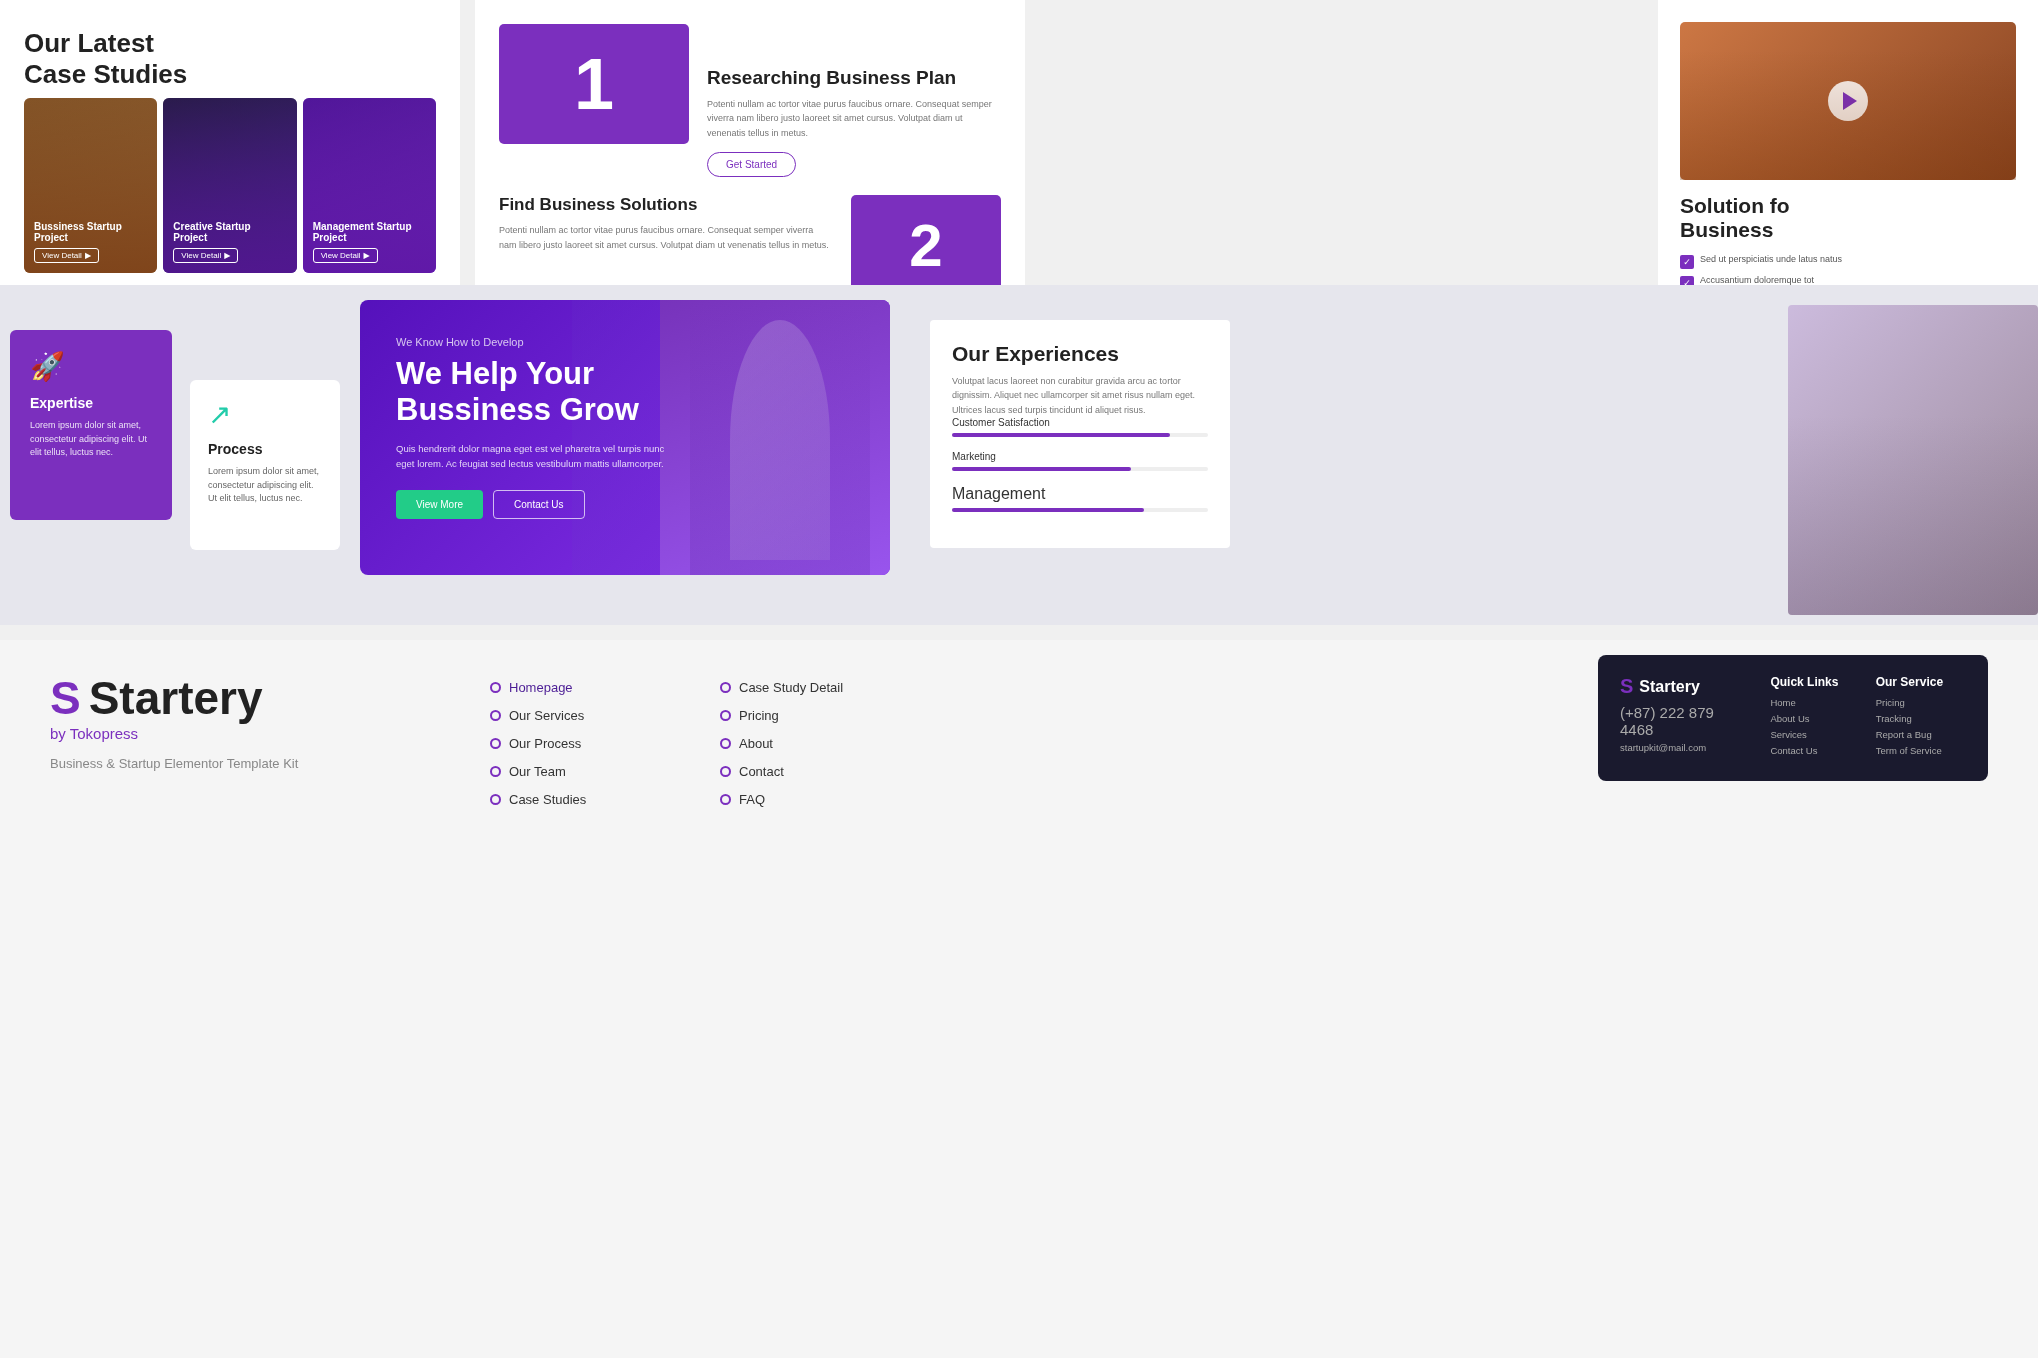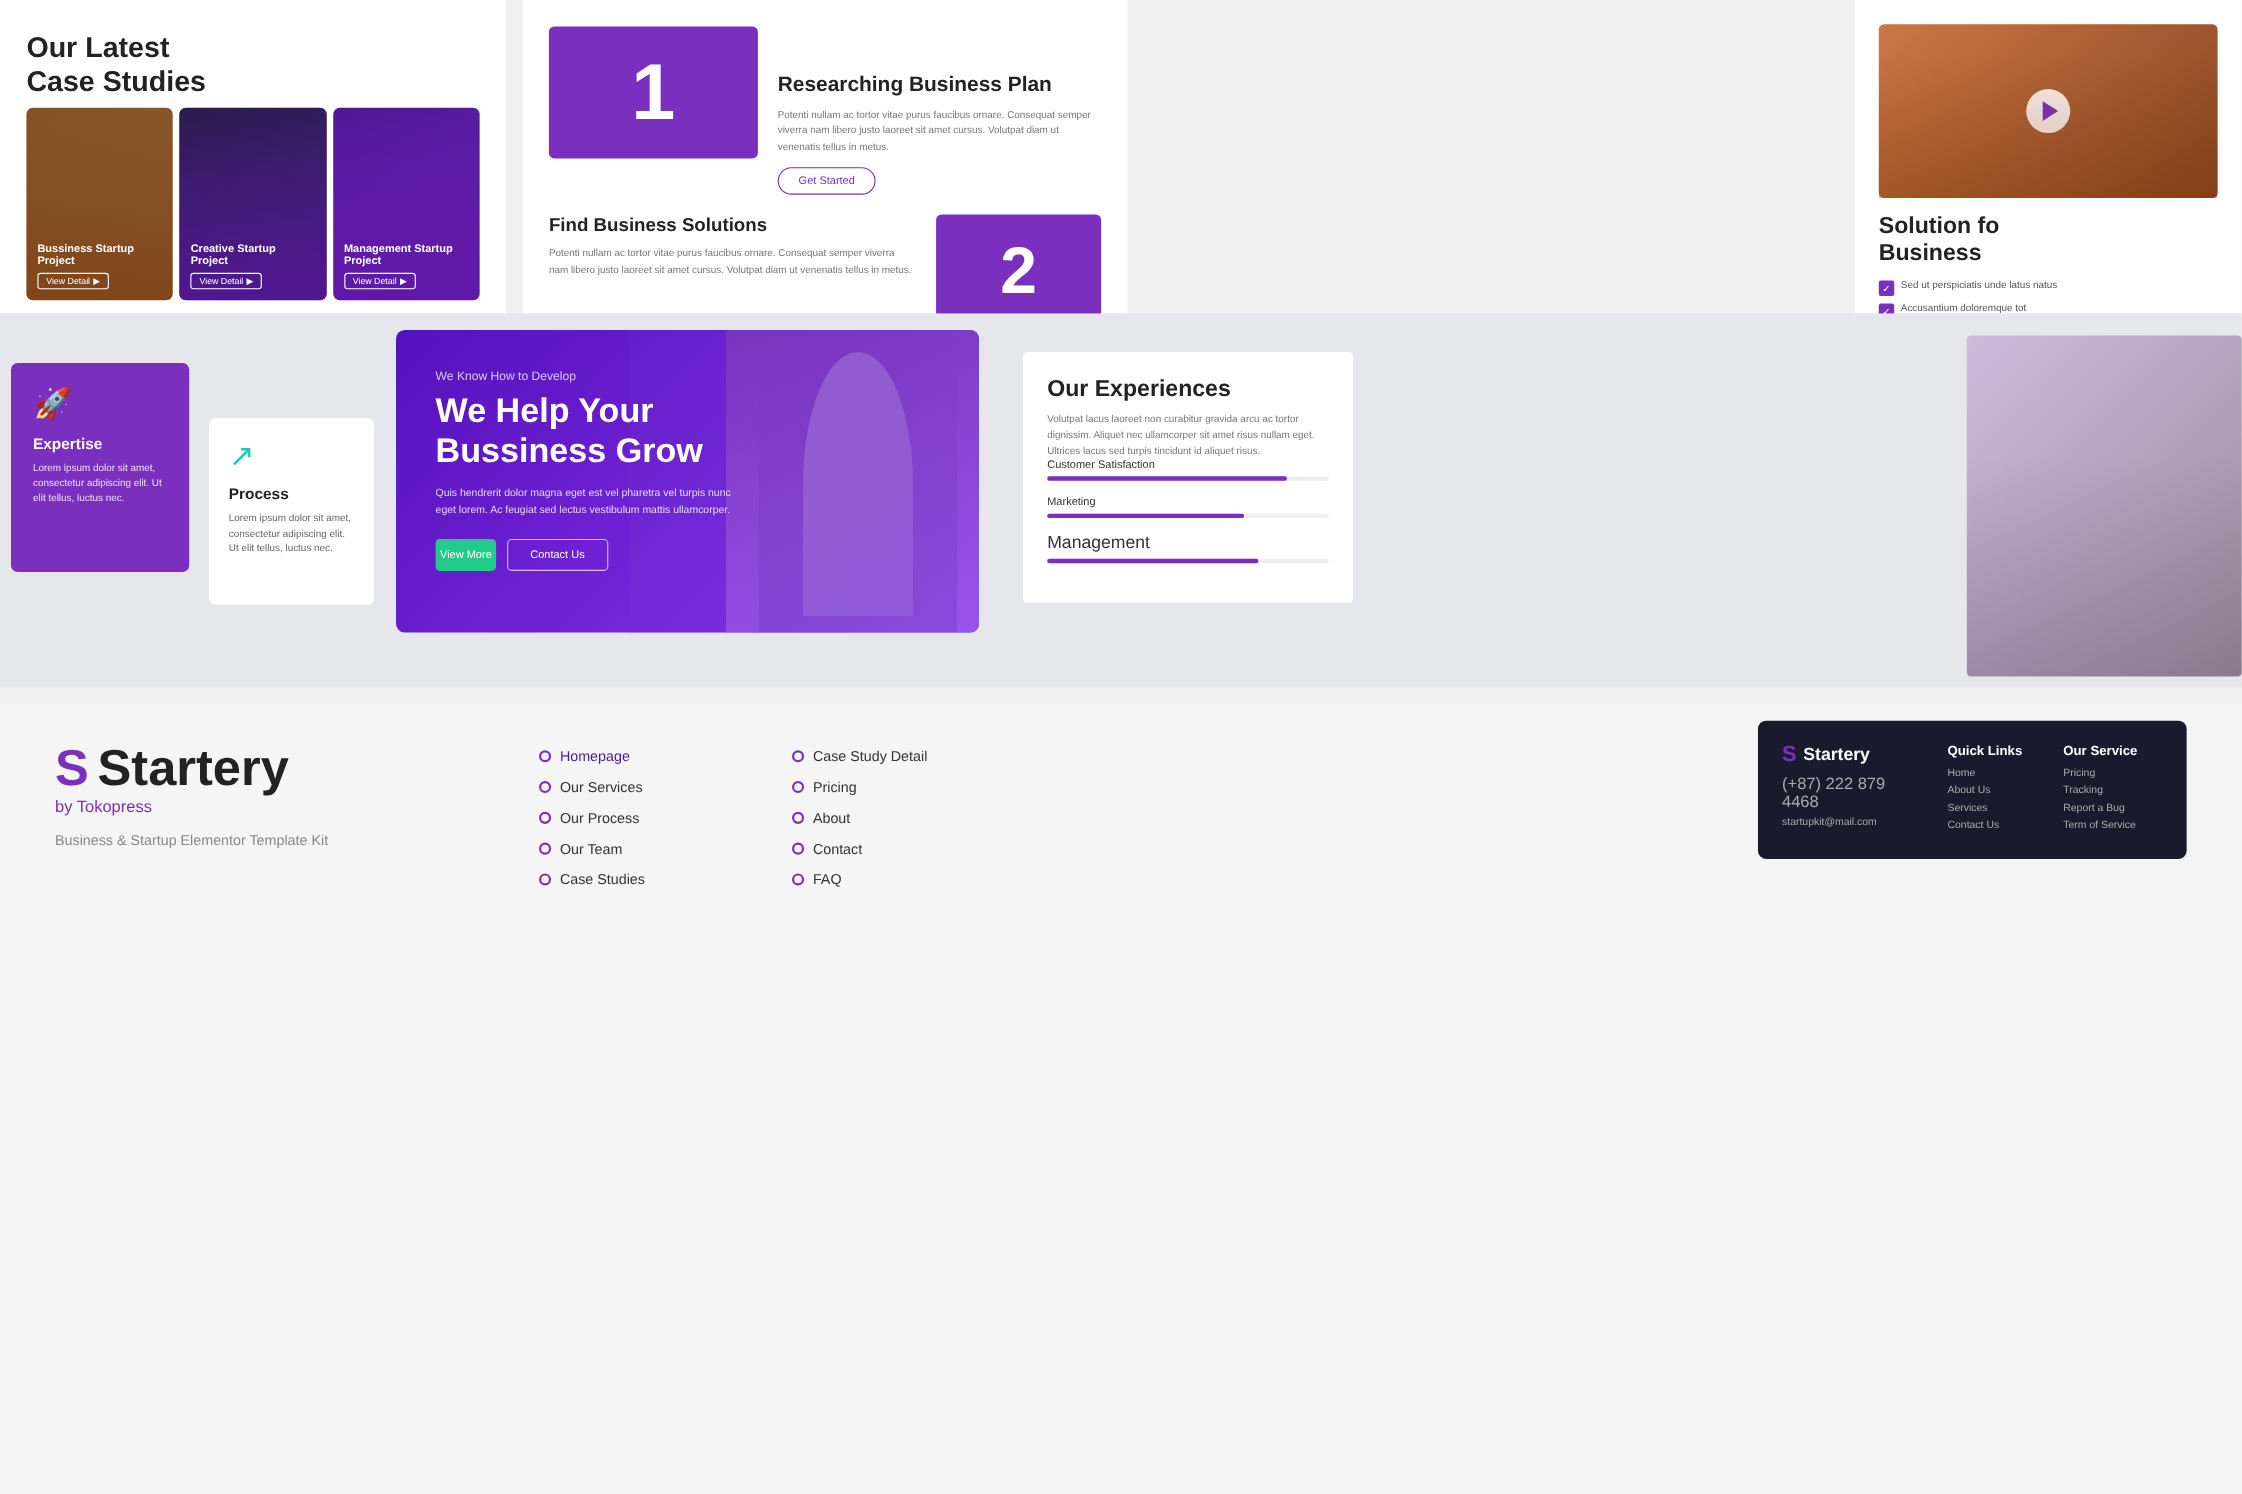--- a/index.html
+++ b/index.html
@@ -61,21 +61,21 @@
     <div style="flex:1;">
       <h3 style="font-size:17px;font-weight:700;color:#222;margin-bottom:8px;">Find Business Solutions</h3>
       <p style="font-size:9px;color:#777;line-height:1.6;">Potenti nullam ac tortor vitae purus faucibus ornare. Consequat semper viverra nam libero justo laoreet sit amet cursus. Volutpat diam ut venenatis tellus in metus.</p>
     </div>
     <div style="width:150px;height:100px;background:#7B2FBE;border-radius:5px;flex-shrink:0;display:flex;align-items:center;justify-content:center;">
       <span style="font-size:60px;font-weight:900;color:#fff;">2</span>
     </div>
   </div>
 </div>
 
-<div style="position:absolute;top:0;right:0;width:352px;background:#fff;padding:22px;">
+<div style="position:absolute;top:0;right:0;width:380px;background:#fff;padding:22px;">
   
   <div style="width:100%;height:158px;background:linear-gradient(135deg,#cc7744,#884422);border-radius:5px;margin-bottom:14px;position:relative;display:flex;align-items:center;justify-content:center;">
 
     <div style="position:absolute;bottom:0;left:0;right:0;height:130px;background:linear-gradient(to top,rgba(120,50,0,0.3),transparent);"></div>
     <div style="width:40px;height:40px;background:rgba(255,255,255,0.9);border-radius:50%;display:flex;align-items:center;justify-content:center;">
       <div style="width:0;height:0;border-top:9px solid transparent;border-bottom:9px solid transparent;border-left:14px solid #7B2FBE;margin-left:3px;"></div>
     </div>
   </div>
   <h2 style="font-size:21px;font-weight:700;color:#222;margin-bottom:12px;">Solution fo<br>Business</h2>
   <div>
@@ -125,21 +125,21 @@
 </div>
 
 <div style="position:absolute;top:300px;left:360px;width:530px;min-height:275px;background:linear-gradient(135deg,#5511BB,#8833EE);border-radius:8px;padding:36px;color:#fff;overflow:hidden;">
 
   <div style="position:absolute;top:0;right:0;width:60%;height:100%;background:linear-gradient(135deg,rgba(100,40,200,0.3),rgba(120,50,220,0.5));"></div>
   <div style="position:relative;z-index:1;">
     <div style="font-size:11px;color:rgba(255,255,255,0.75);margin-bottom:8px;">We Know How to Develop</div>
     <h1 style="font-size:31px;font-weight:900;margin-bottom:14px;line-height:1.15;max-width:280px;">We Help Your Bussiness Grow</h1>
     <p style="font-size:9.5px;color:rgba(255,255,255,0.82);line-height:1.6;margin-bottom:18px;max-width:280px;">Quis hendrerit dolor magna eget est vel pharetra vel turpis nunc eget lorem. Ac feugiat sed lectus vestibulum mattis ullamcorper.</p>
     <div style="display:flex;gap:10px;">
-      <button style="background:#22CC88;color:#fff;border:none;padding:8px 4px;border-radius:4px;font-size:10px;cursor:pointer;">View More</button>
+      <button style="background:#22CC88;color:#fff;border:none;padding:8px 20px;border-radius:4px;font-size:10px;cursor:pointer;">View More</button>
       <button style="background:transparent;color:#fff;border:1.5px solid rgba(255,255,255,0.7);padding:8px 20px;border-radius:4px;font-size:10px;cursor:pointer;">Contact Us</button>
     </div>
   </div>
 
   <div style="position:absolute;right:-10px;top:0;bottom:0;width:240px;background:linear-gradient(160deg,#7733BB,#9955EE);border-radius:0 8px 8px 0;overflow:hidden;">
 
     <div style="position:absolute;bottom:0;left:50%;transform:translateX(-50%);width:180px;height:100%;background:linear-gradient(to top,rgba(80,30,150,0.2),transparent);"></div>
     <div style="position:absolute;top:20px;left:50%;transform:translateX(-50%);width:100px;height:240px;background:linear-gradient(135deg,rgba(200,180,230,0.3),rgba(180,160,210,0.2));border-radius:50% 50% 0 0;"></div>
   </div>
 </div>

